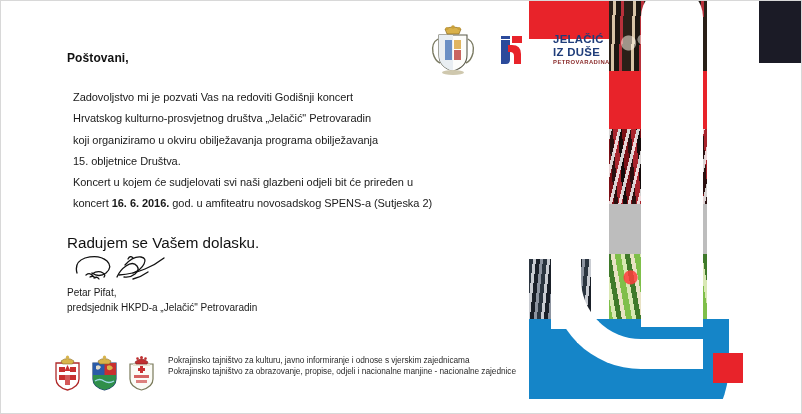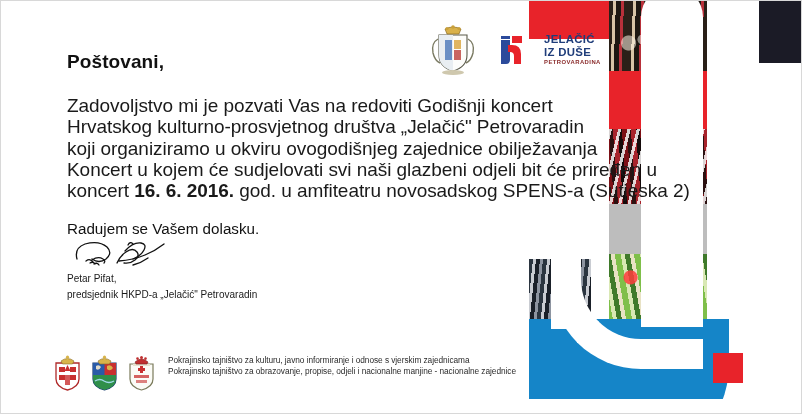--- a/index.html
+++ b/index.html
@@ -170,32 +170,33 @@
   
   #letter {
     position: absolute;
     left: 0; top: 0;
     width: 600px;
     height: 414px;
     padding: 50px 0 0 66px;
   }
 
   .salutation {
-    font-size: 19px;
+    font-size: 12px;
     font-weight: bold;
     color: #111111;
     letter-spacing: .1px;
   }
 
   .body-copy {
     margin-top: 22px;
-    font-size: 19px;
+    font-size: 11px;
     line-height: 21.3px;
     color: #1a1a1a;
     letter-spacing: -.05px;
+    margin-left: 6px;
   }
   .body-copy p { margin: 0; white-space: nowrap; }
   .body-copy b { font-weight: bold; }
 
   .closing {
     margin-top: 19px;
     font-size: 15.2px;
     font-weight: normal;
     color: #111111;
   }
@@ -236,21 +237,21 @@
   
   #header-logos {
     position: absolute;
     left: 424px;
     top: 24px;
     display: flex;
     align-items: center;
     gap: 18px;
   }
   .pv-crest { width: 56px; height: 50px; }
-  .jelacic-logo { display: flex; align-items: center; gap: 11px; }
+  .jelacic-logo { display: flex; align-items: center; gap: 20px; }
   .jelacic-mark { width: 34px; height: 32px; }
   .jelacic-words { line-height: 1; }
   .jw1, .jw2 {
     font-size: 11.4px;
     font-weight: bold;
     color: #1f3d7a;
     letter-spacing: .3px;
     display: block;
   }
   .jw2 { margin-top: 1px; }
@@ -326,21 +327,22 @@
     </div>
   </div>
 
   <div id="letter">
 
     <div class="salutation">Poštovani,</div>
 
     <div class="body-copy">
       <p>Zadovoljstvo mi je pozvati Vas na redoviti Godišnji koncert</p>
       <p>Hrvatskog kulturno-prosvjetnog društva „Jelačić" Petrovaradin</p>
-      <p>koji organiziramo u okviru ovogodišnjeg zajednice obilježavanja</p>
+      <p>koji organiziramo u okviru obilježavanja programa obilježavanja</p>
+      <p>15. obljetnice Društva.</p>
       <p>Koncert u kojem će sudjelovati svi naši glazbeni odjeli bit će priređen u</p>
       <p>
         <span>koncert </span><b>16. 6. 2016.</b><span> god. u amfiteatru novosadskog SPENS-a (Sutjeska 2)</span>
       </p>
     </div>
 
     <div class="closing">Radujem se Vašem dolasku.</div>
 
     <svg class="signature" viewBox="0 0 150 34">
       <g fill="none" stroke="#111111" stroke-width="1.3" stroke-linecap="round">

